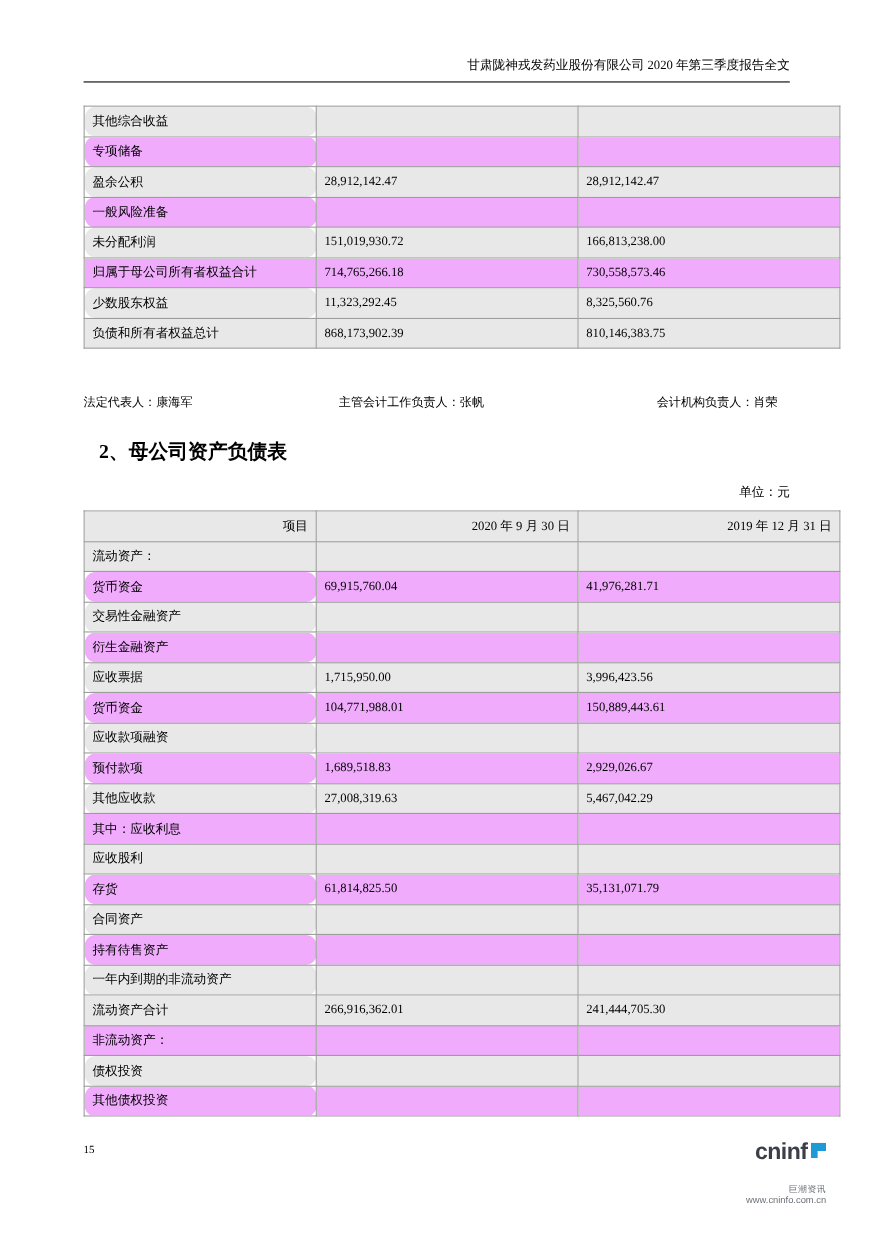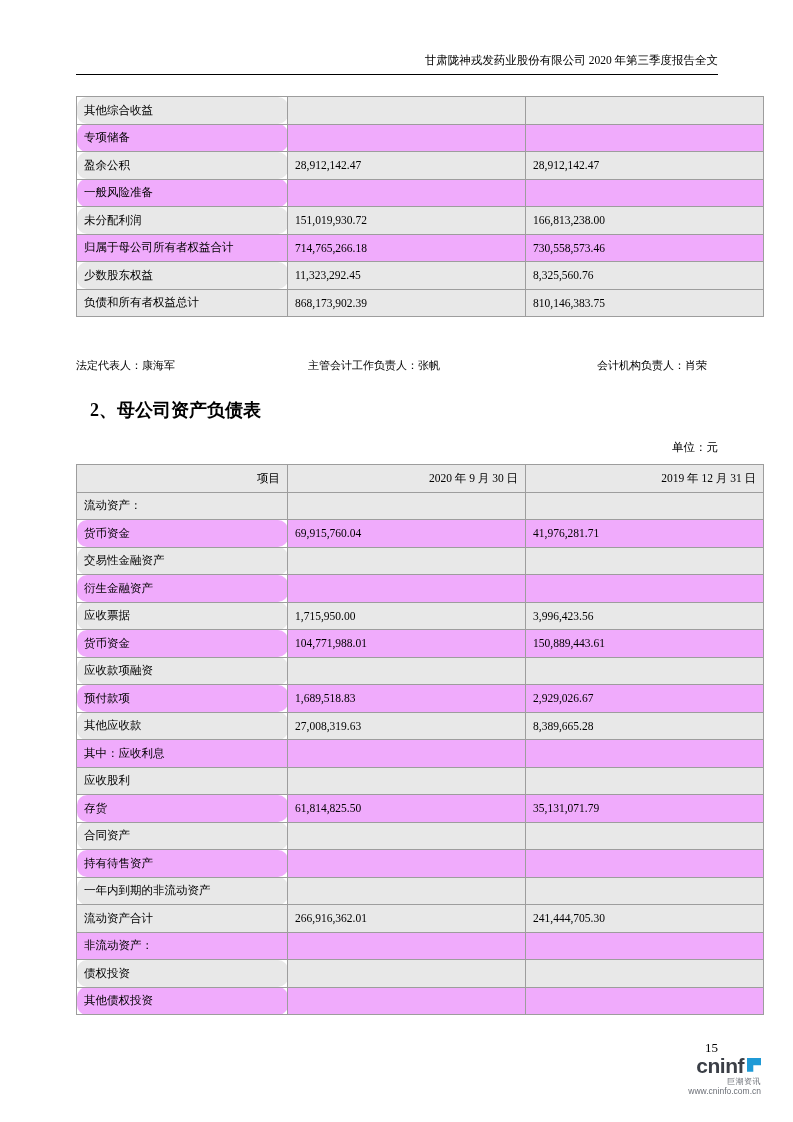--- a/index.html
+++ b/index.html
@@ -104,27 +104,26 @@
     position: absolute;
     top: 464px;
     left: 76px;
   }
   
   .page-num {
     position: absolute;
     top: 1040px;
     left: 76px;
     width: 642px;
-    text-align: right;
-    font-size: 13px;
+    font-size: 10px;
   }
   
   .footer-logo {
     position: absolute;
-    right: 32px;
+    right: 42px;
     bottom: 26px;
     text-align: right;
     line-height: 1.05;
   }
   .logo-main {
     font-family: "Liberation Sans", sans-serif;
     font-size: 21px;
     font-weight: bold;
     color: #3b3f47;
     letter-spacing: -0.5px;
@@ -136,21 +135,21 @@
     margin-left: 3px;
     vertical-align: 1px;
     background: #1f9ad6;
     clip-path: polygon(0 0, 100% 0, 100% 55%, 45% 55%, 45% 100%, 0 100%);
   }
   .logo-sub {
     font-family: "Liberation Sans", sans-serif;
     font-size: 8px;
     color: #6b6f76;
     letter-spacing: 0.5px;
-    margin-top: 1px;
+    margin-top: 19px;
   }
   .logo-url {
     font-family: "Liberation Sans", sans-serif;
     font-size: 8.5px;
     color: #6b6f76;
     margin-top: 1px;
   }
 </style>
 </head>
 <body>
@@ -260,21 +259,21 @@
             <td class="c-val shade"></td>
           </tr>
           <tr>
             <td class="c-item plain ind1">预付款项</td>
             <td class="c-val plain">1,689,518.83</td>
             <td class="c-val plain">2,929,026.67</td>
           </tr>
           <tr>
             <td class="c-item shade ind1">其他应收款</td>
             <td class="c-val shade">27,008,319.63</td>
-            <td class="c-val shade">8,389,665.28</td>
+            <td class="c-val shade">5,467,042.29</td>
           </tr>
           <tr>
             <td class="c-item plain ind2">其中：应收利息</td>
             <td class="c-val plain"></td>
             <td class="c-val plain"></td>
           </tr>
           <tr>
             <td class="c-item shade ind3">应收股利</td>
             <td class="c-val shade"></td>
             <td class="c-val shade"></td>

